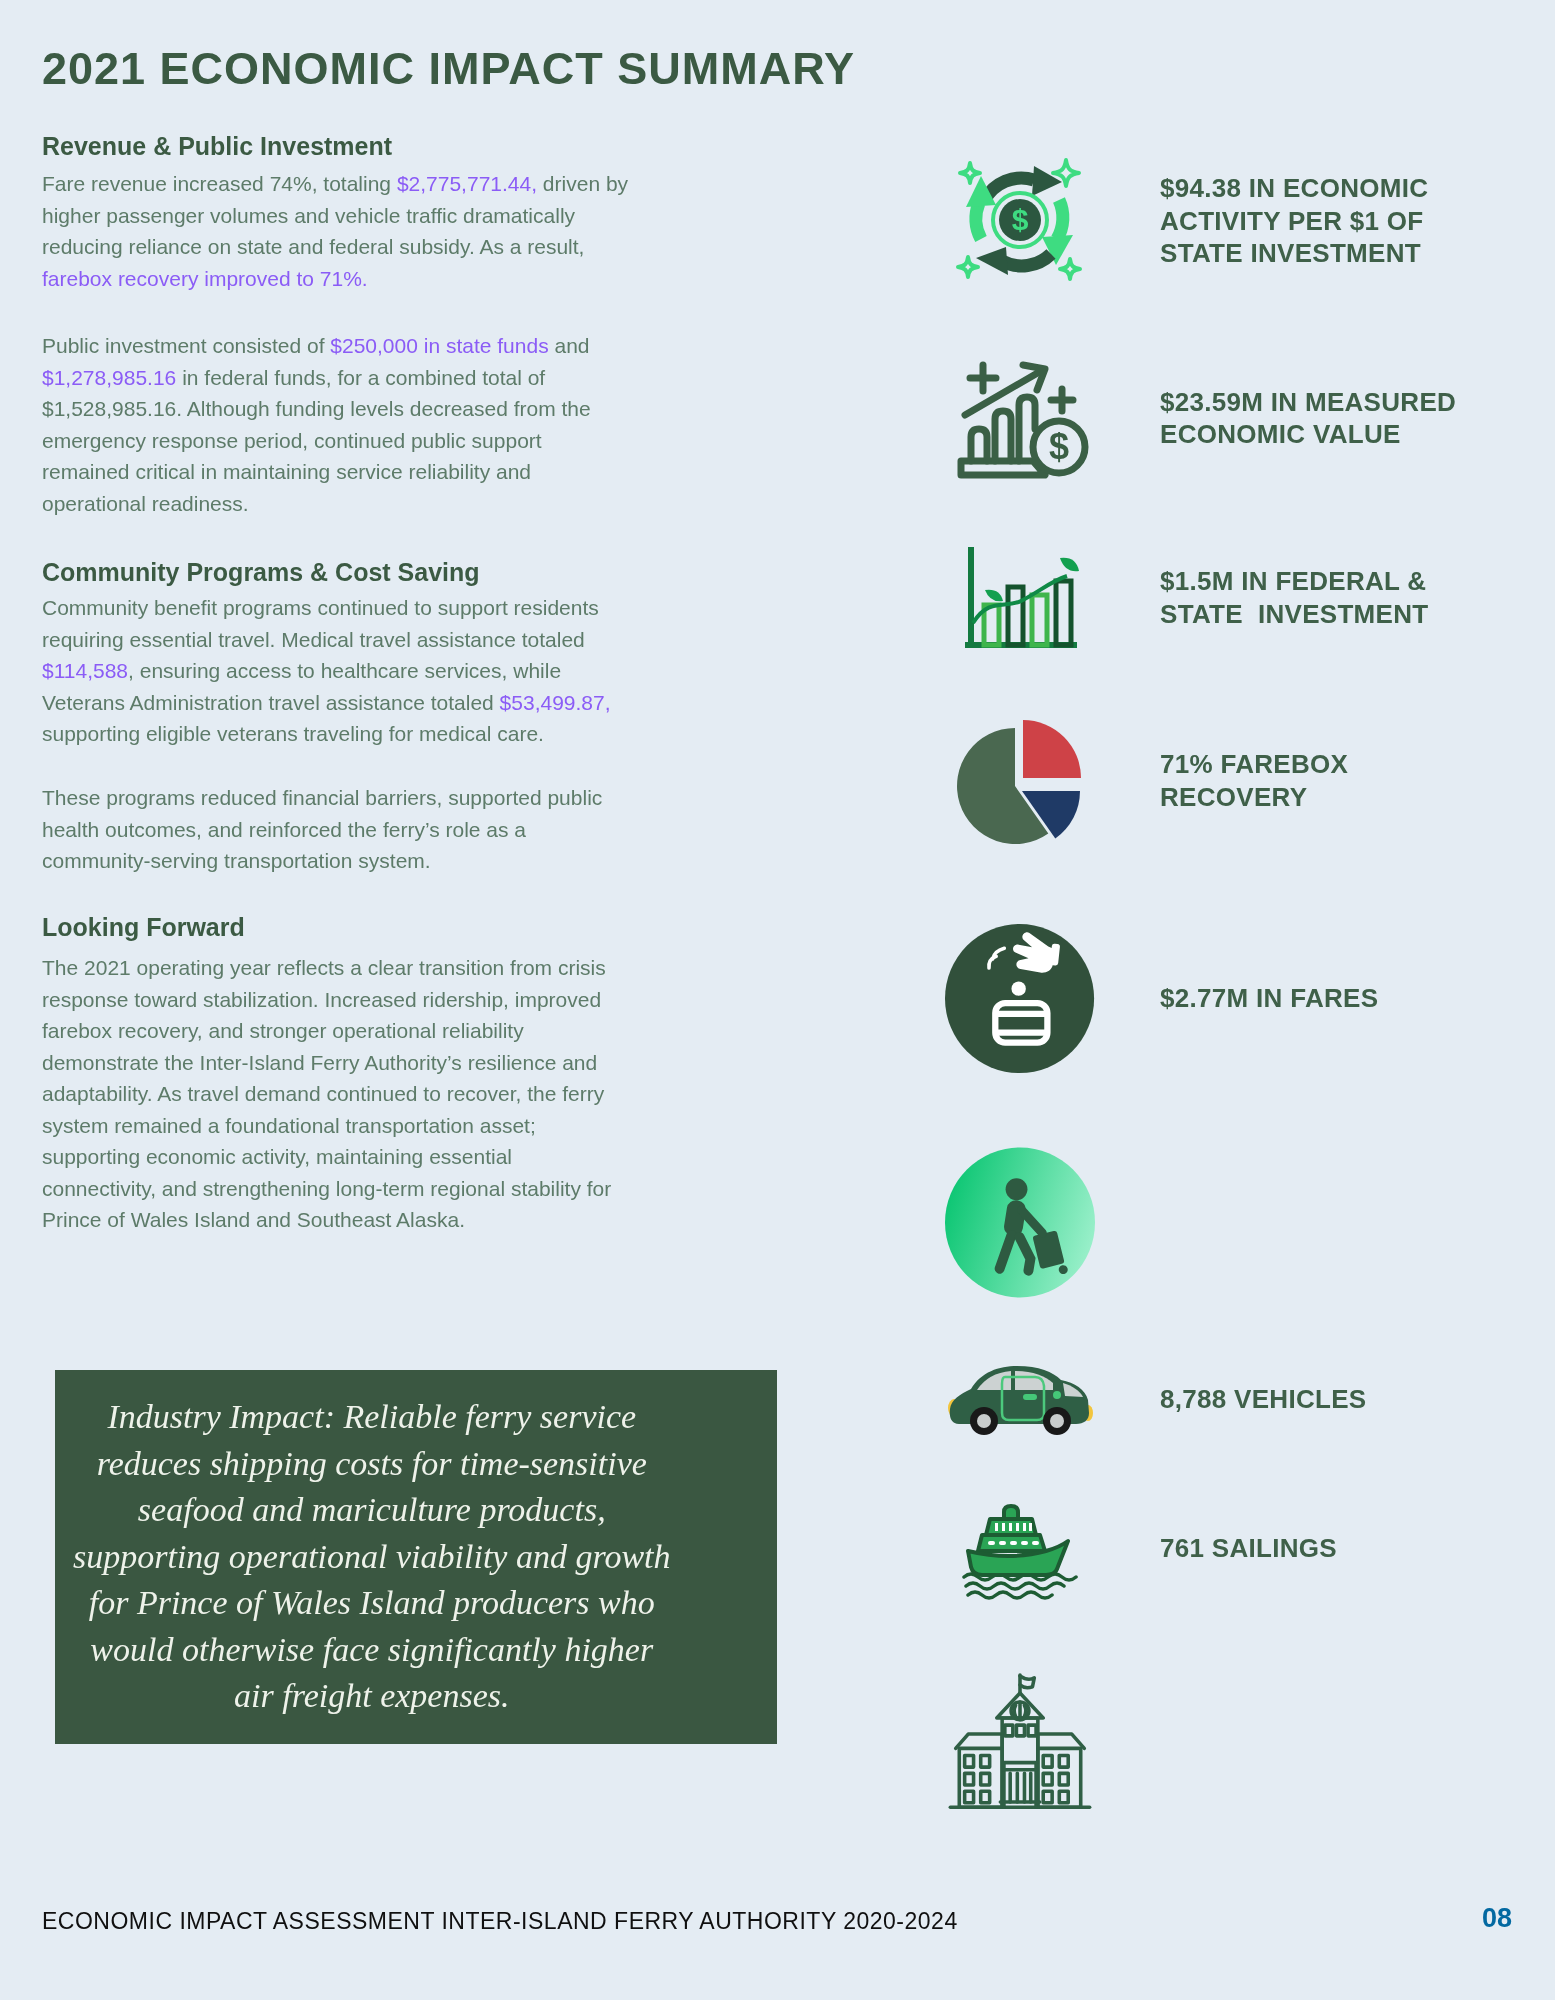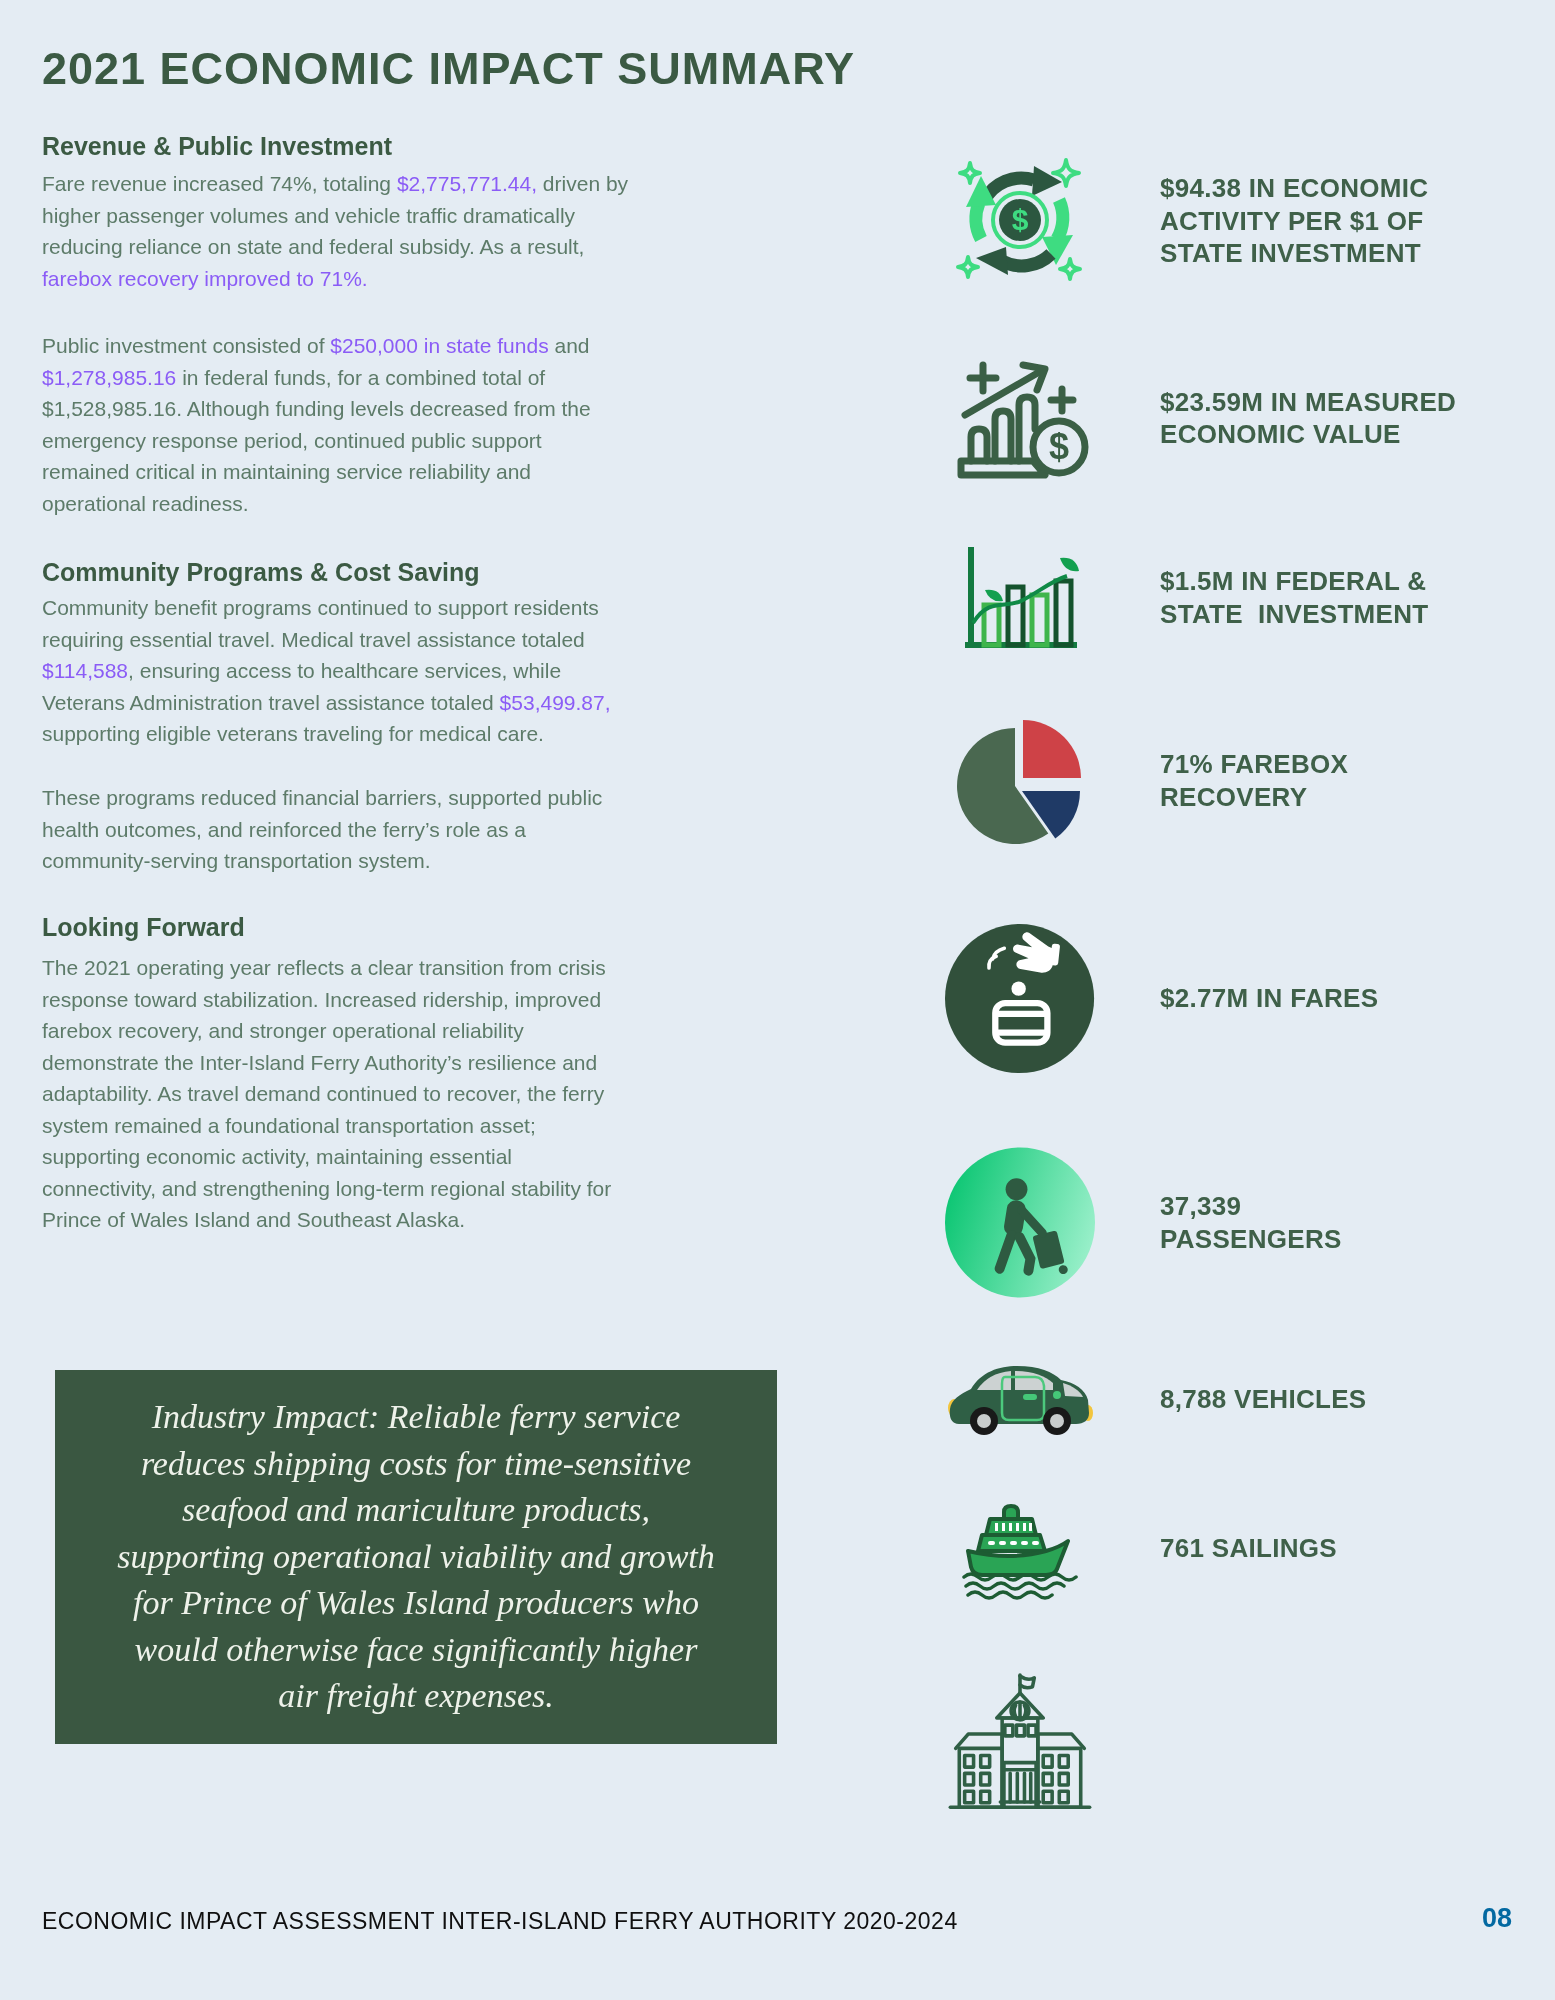--- a/index.html
+++ b/index.html
@@ -9,21 +9,21 @@
   .title{position:absolute;left:42px;top:42px;margin:0;font-size:45px;line-height:54px;
          font-weight:bold;color:#3b5a43;letter-spacing:1px;}
 
   .sec-h{position:absolute;left:42px;margin:0;font-size:25px;line-height:32px;
          font-weight:bold;color:#3b5a43;}
   .body-p{position:absolute;left:42px;width:700px;margin:0;font-size:21px;line-height:31.5px;
           color:#5d7b69;white-space:pre-wrap;}
   .body-p .b{font-weight:normal;color:#8b5cf6;}
 
   .quote-box{position:absolute;left:55px;top:1370px;width:722px;height:374px;
-             background:#3a5741;display:flex;align-items:center;justify-content:center;box-sizing:border-box;padding:16px 18px;}
+             background:#3a5741;display:flex;align-items:center;box-sizing:border-box;padding:16px 18px;}
   .quote-text{font-family:"Liberation Serif",serif;font-style:italic;color:#eef2ea;
               font-size:34px;line-height:46.5px;text-align:center;white-space:pre-wrap;margin:0;}
 
   .stat-row{position:absolute;left:945px;width:580px;display:flex;align-items:center;}
   .stat-icon{width:150px;display:flex;align-items:center;justify-content:center;flex:0 0 150px;}
   .stat-label{margin-left:65px;font-size:26px;line-height:32.5px;font-weight:bold;color:#3f6049;
               letter-spacing:.3px;white-space:pre-wrap;width:350px;}
 
   .footer-text{position:absolute;left:42px;top:1906px;font-size:23px;line-height:30px;color:#101010;
                letter-spacing:.5px;font-weight:normal;}
@@ -198,22 +198,20 @@
             <circle cx="114" cy="126" r="4.5"></circle>
           </g>
         </g>
         <g stroke="#2e5a41" fill="none" stroke-linecap="round">
           <path d="M77,63 L98,86" stroke-width="9"></path>
           <path d="M67,88 L55,122" stroke-width="10"></path>
           <path d="M75,90 L86,112 L84,124" stroke-width="10"></path>
         </g>
       </svg>
     </div>
-    <div class="stat-label">37,339
-PASSENGERS</div>
   </div>
 
   <div class="stat-row" style="top:1358px;height:82px">
     <div class="stat-icon">
       <svg width="147" height="82" viewBox="0 0 147 82">
         <ellipse cx="7" cy="50" rx="6" ry="9" fill="#f2c53d"></ellipse>
         <ellipse cx="141" cy="55" rx="5" ry="8" fill="#f2c53d"></ellipse>
         <path d="M12,66 C4,66 2,59 3,51 C4,42 13,36 24,31 C34,14 52,8 70,8 C92,8 106,14 114,22 C128,25 138,31 141,42 L142,55 C142,62 137,66 129,66 Z" fill="#2f5f45"></path>
         <path d="M30,32 Q41,15 64,13 L64,32 Z" fill="#ccd2d2"></path>
         <path d="M68,13 C86,13 98,18 106,25 L106,32 L68,32 Z" fill="#ccd2d2"></path>

